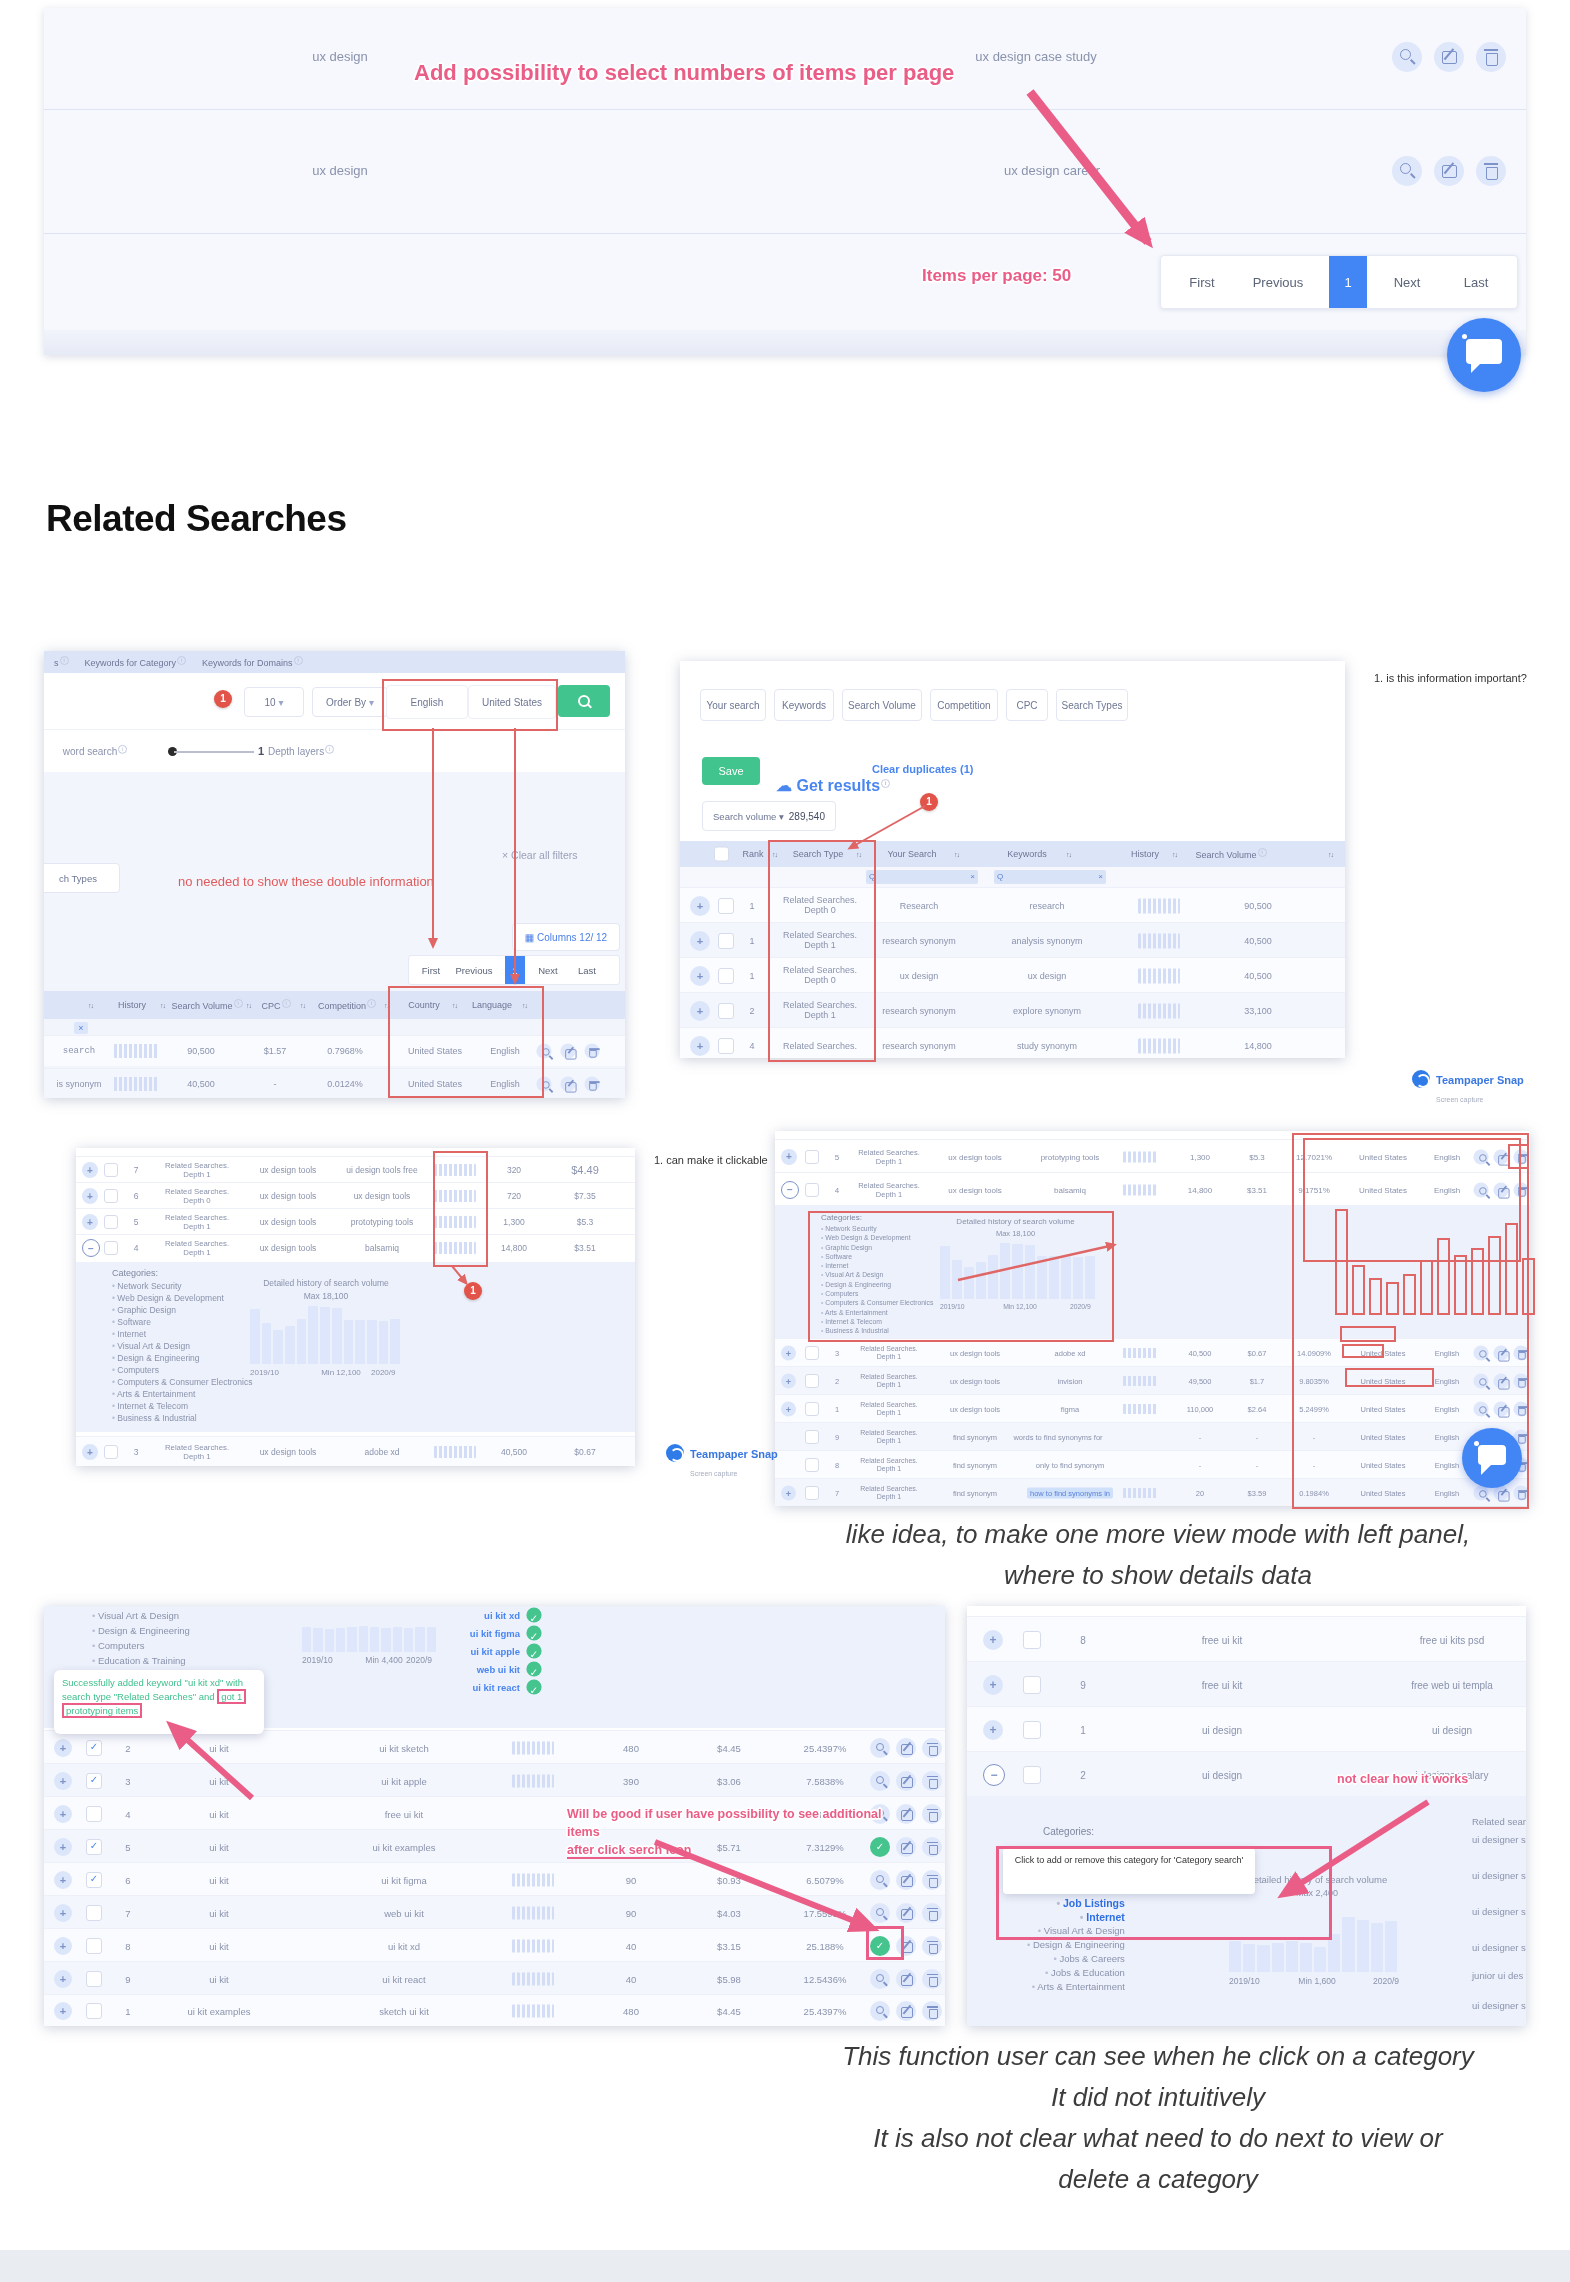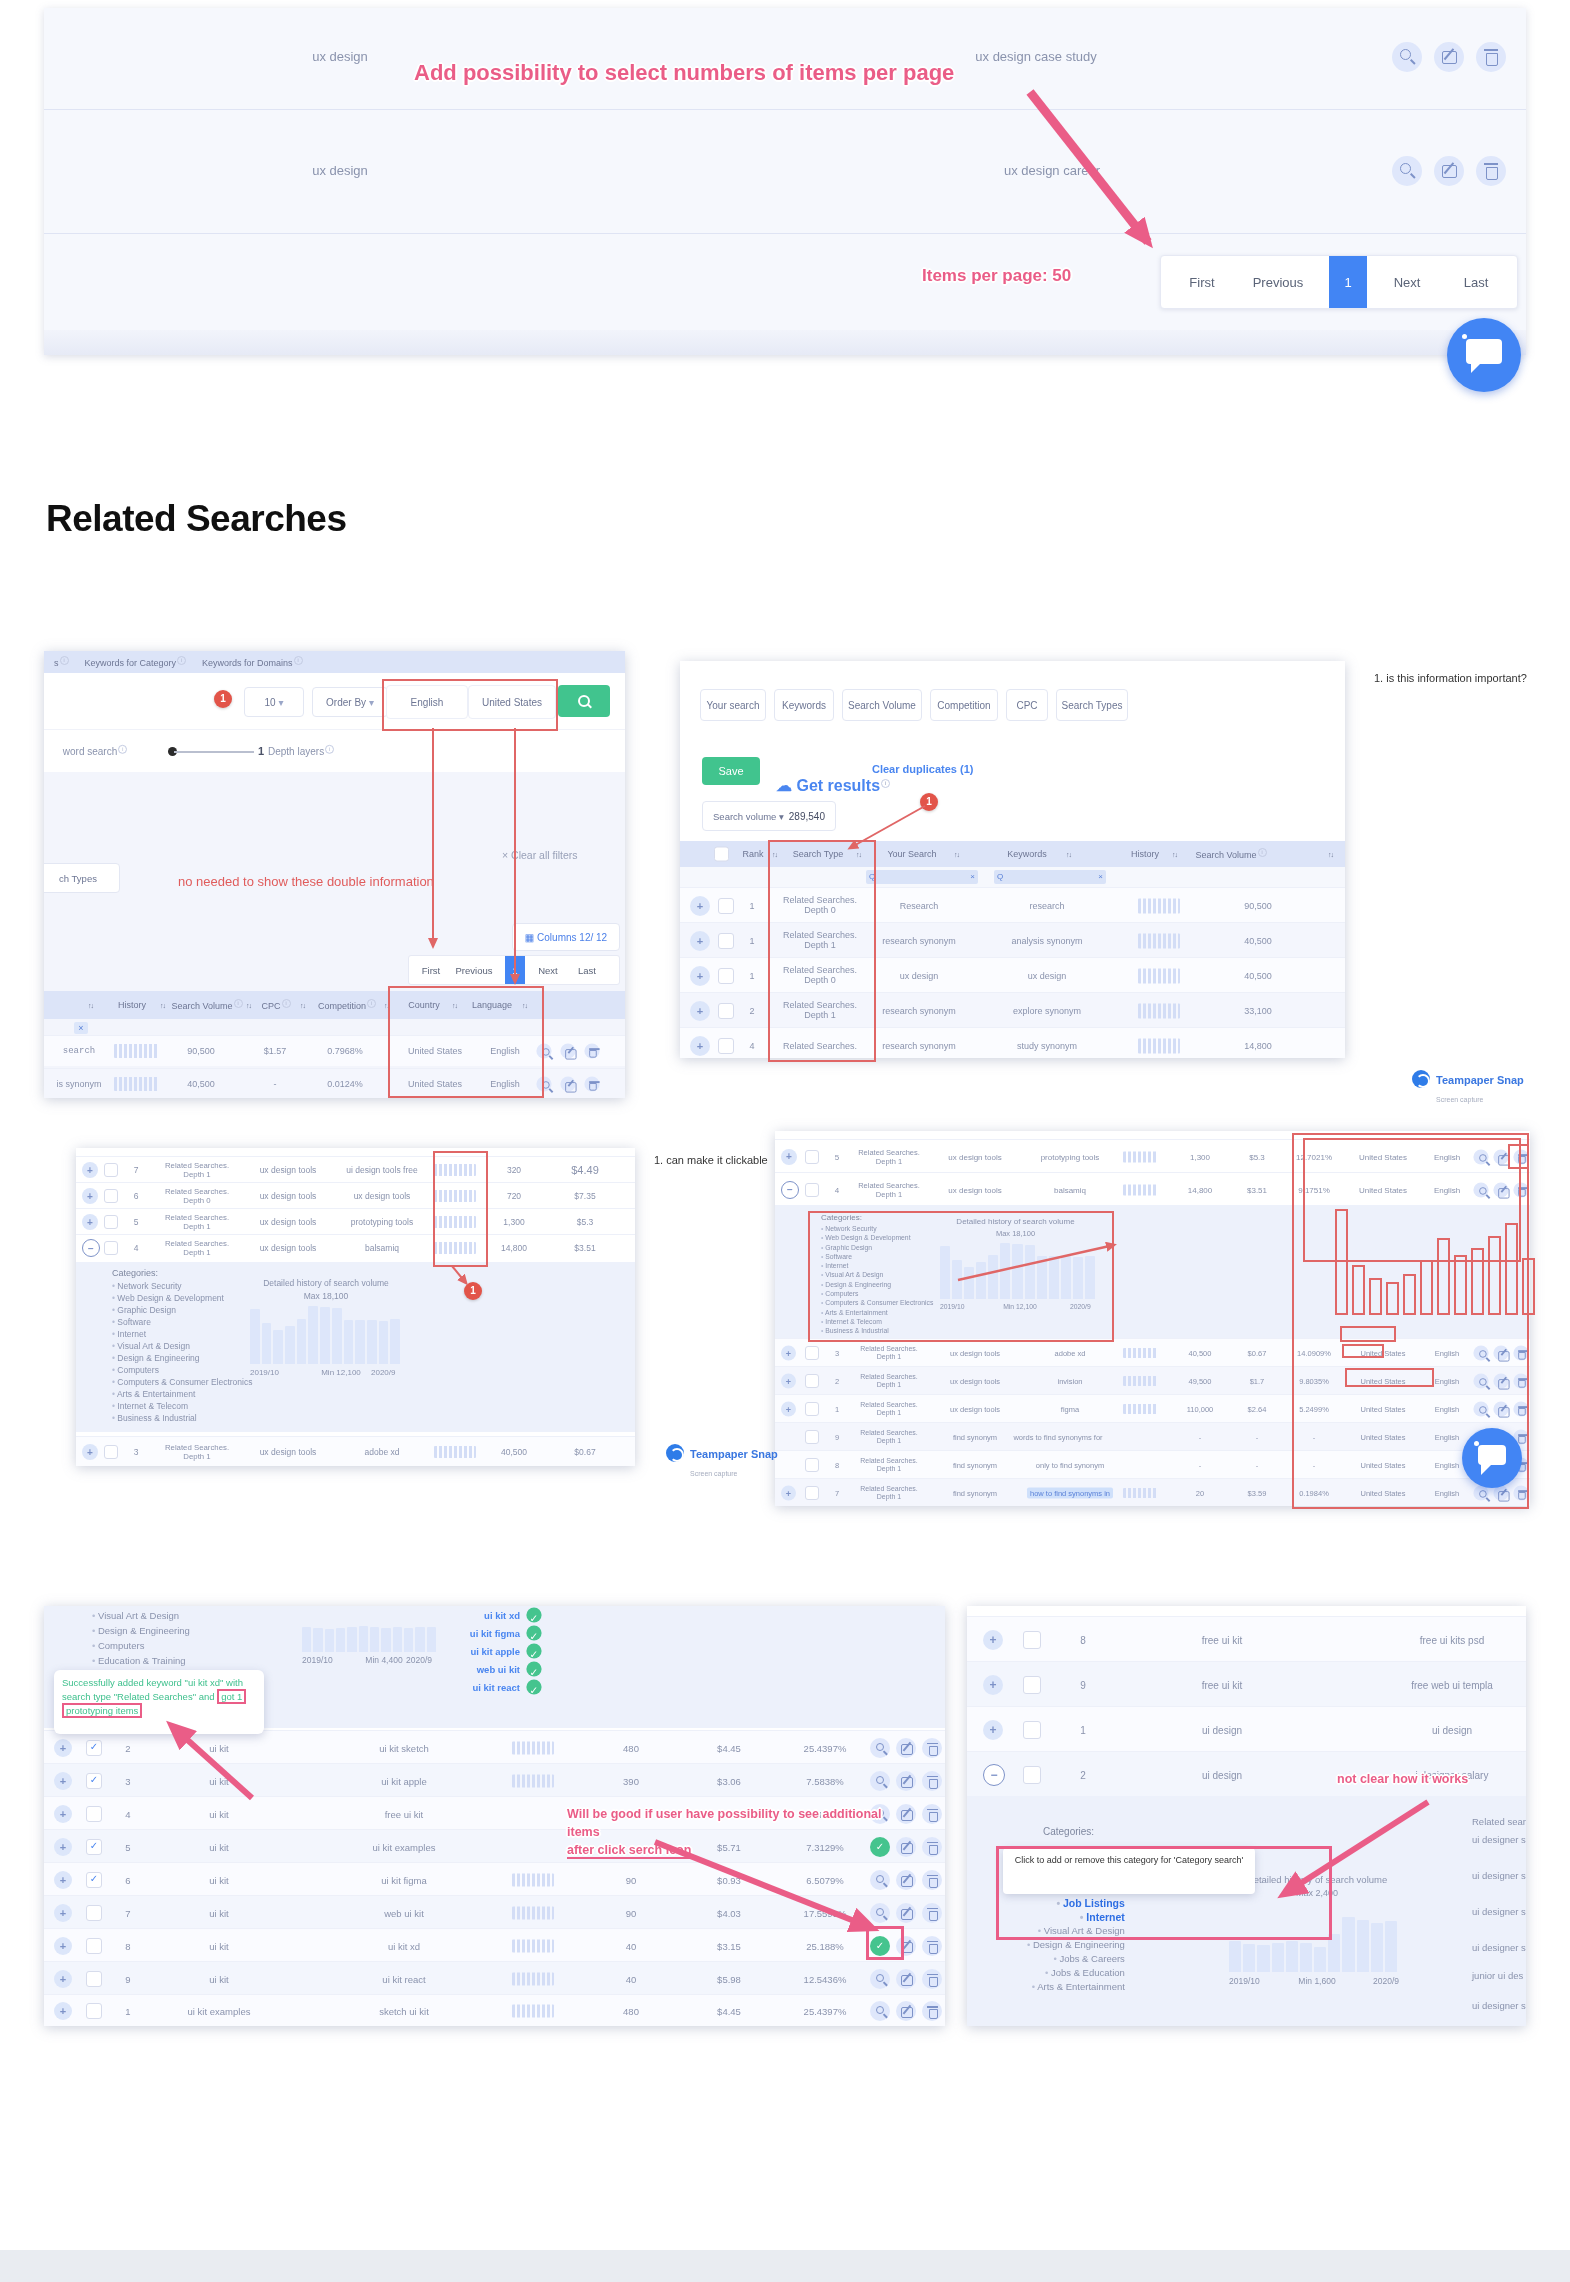--- a/index.html
+++ b/index.html
@@ -801,25 +801,31 @@
     <span class="abs" style="left:505px;top:336px;font-size:9.5px;color:#8a93ad;white-space:nowrap;">ui designer s</span>
     <span class="abs" style="left:505px;top:364px;font-size:9.5px;color:#8a93ad;white-space:nowrap;">junior ui des</span>
     <span class="abs" style="left:505px;top:394px;font-size:9.5px;color:#8a93ad;white-space:nowrap;">ui designer s</span>
   </section>
 
   <span class="abs pink" style="left:414px;top:60px;font-size:22px;z-index:41;white-space:nowrap;">Add possibility to select numbers of items per page</span>
   <span class="abs pink" style="left:922px;top:266px;font-size:17px;z-index:41;white-space:nowrap;">Items per page: 50</span>
   <span class="smallnote" style="left:1374px;top:672px;">1.   is this information important?</span>
   <span class="smallnote" style="left:654px;top:1154px;">1.   can make it clickable</span>
   <span class="abs rnote" style="left:178px;top:874px;font-size:13px;z-index:41;white-space:nowrap;">no needed to show these double information</span>
+  <div class="note-it" style="left:838px;top:1514px;width:640px;">like idea, to make one more view mode with left panel, where to show details data</div>
   <div class="abs" style="left:567px;top:1804px;width:340px;text-align:left;z-index:41;">
     <span class="pink" style="font-size:12.5px;">Will be good if user have possibility to see additional items</span><br>
     <span class="pink" style="font-size:12.5px;border-bottom:2px solid #ea5d87;">after click serch icon</span>
   </div>
   <span class="abs pink" style="left:1337px;top:1772px;font-size:12.5px;z-index:41;white-space:nowrap;">not clear how it works</span>
+  <div class="note-it" style="left:838px;top:2036px;width:640px;">
+    <span>This function user can see when he click on a category</span><br>
+    <span>It did not intuitively</span><br>
+    <span>It is also not clear what need to do next to view or delete a category</span>
+  </div>
 
   <div class="rbox" style="left:382px;top:679px;width:172px;height:48px;"></div>
   <div class="rbox" style="left:388px;top:986px;width:152px;height:108px;"></div>
   <div class="rbox" style="left:768px;top:840px;width:104px;height:218px;"></div>
   <div class="rbox" style="left:433px;top:1151px;width:51px;height:112px;"></div>
   <div class="rbox" style="left:808px;top:1211px;width:302px;height:127px;"></div>
   <div class="rbox" style="left:1292px;top:1133px;width:233px;height:372px;"></div>
   <div class="rbox" style="left:1303px;top:1138px;width:214px;height:120px;"></div>
   <div class="rbox" style="left:1508px;top:1144px;width:17px;height:21px;"></div>
   <div class="bars wire" style="left:1335px;top:1213px;width:180px;height:102px;z-index:40;">

